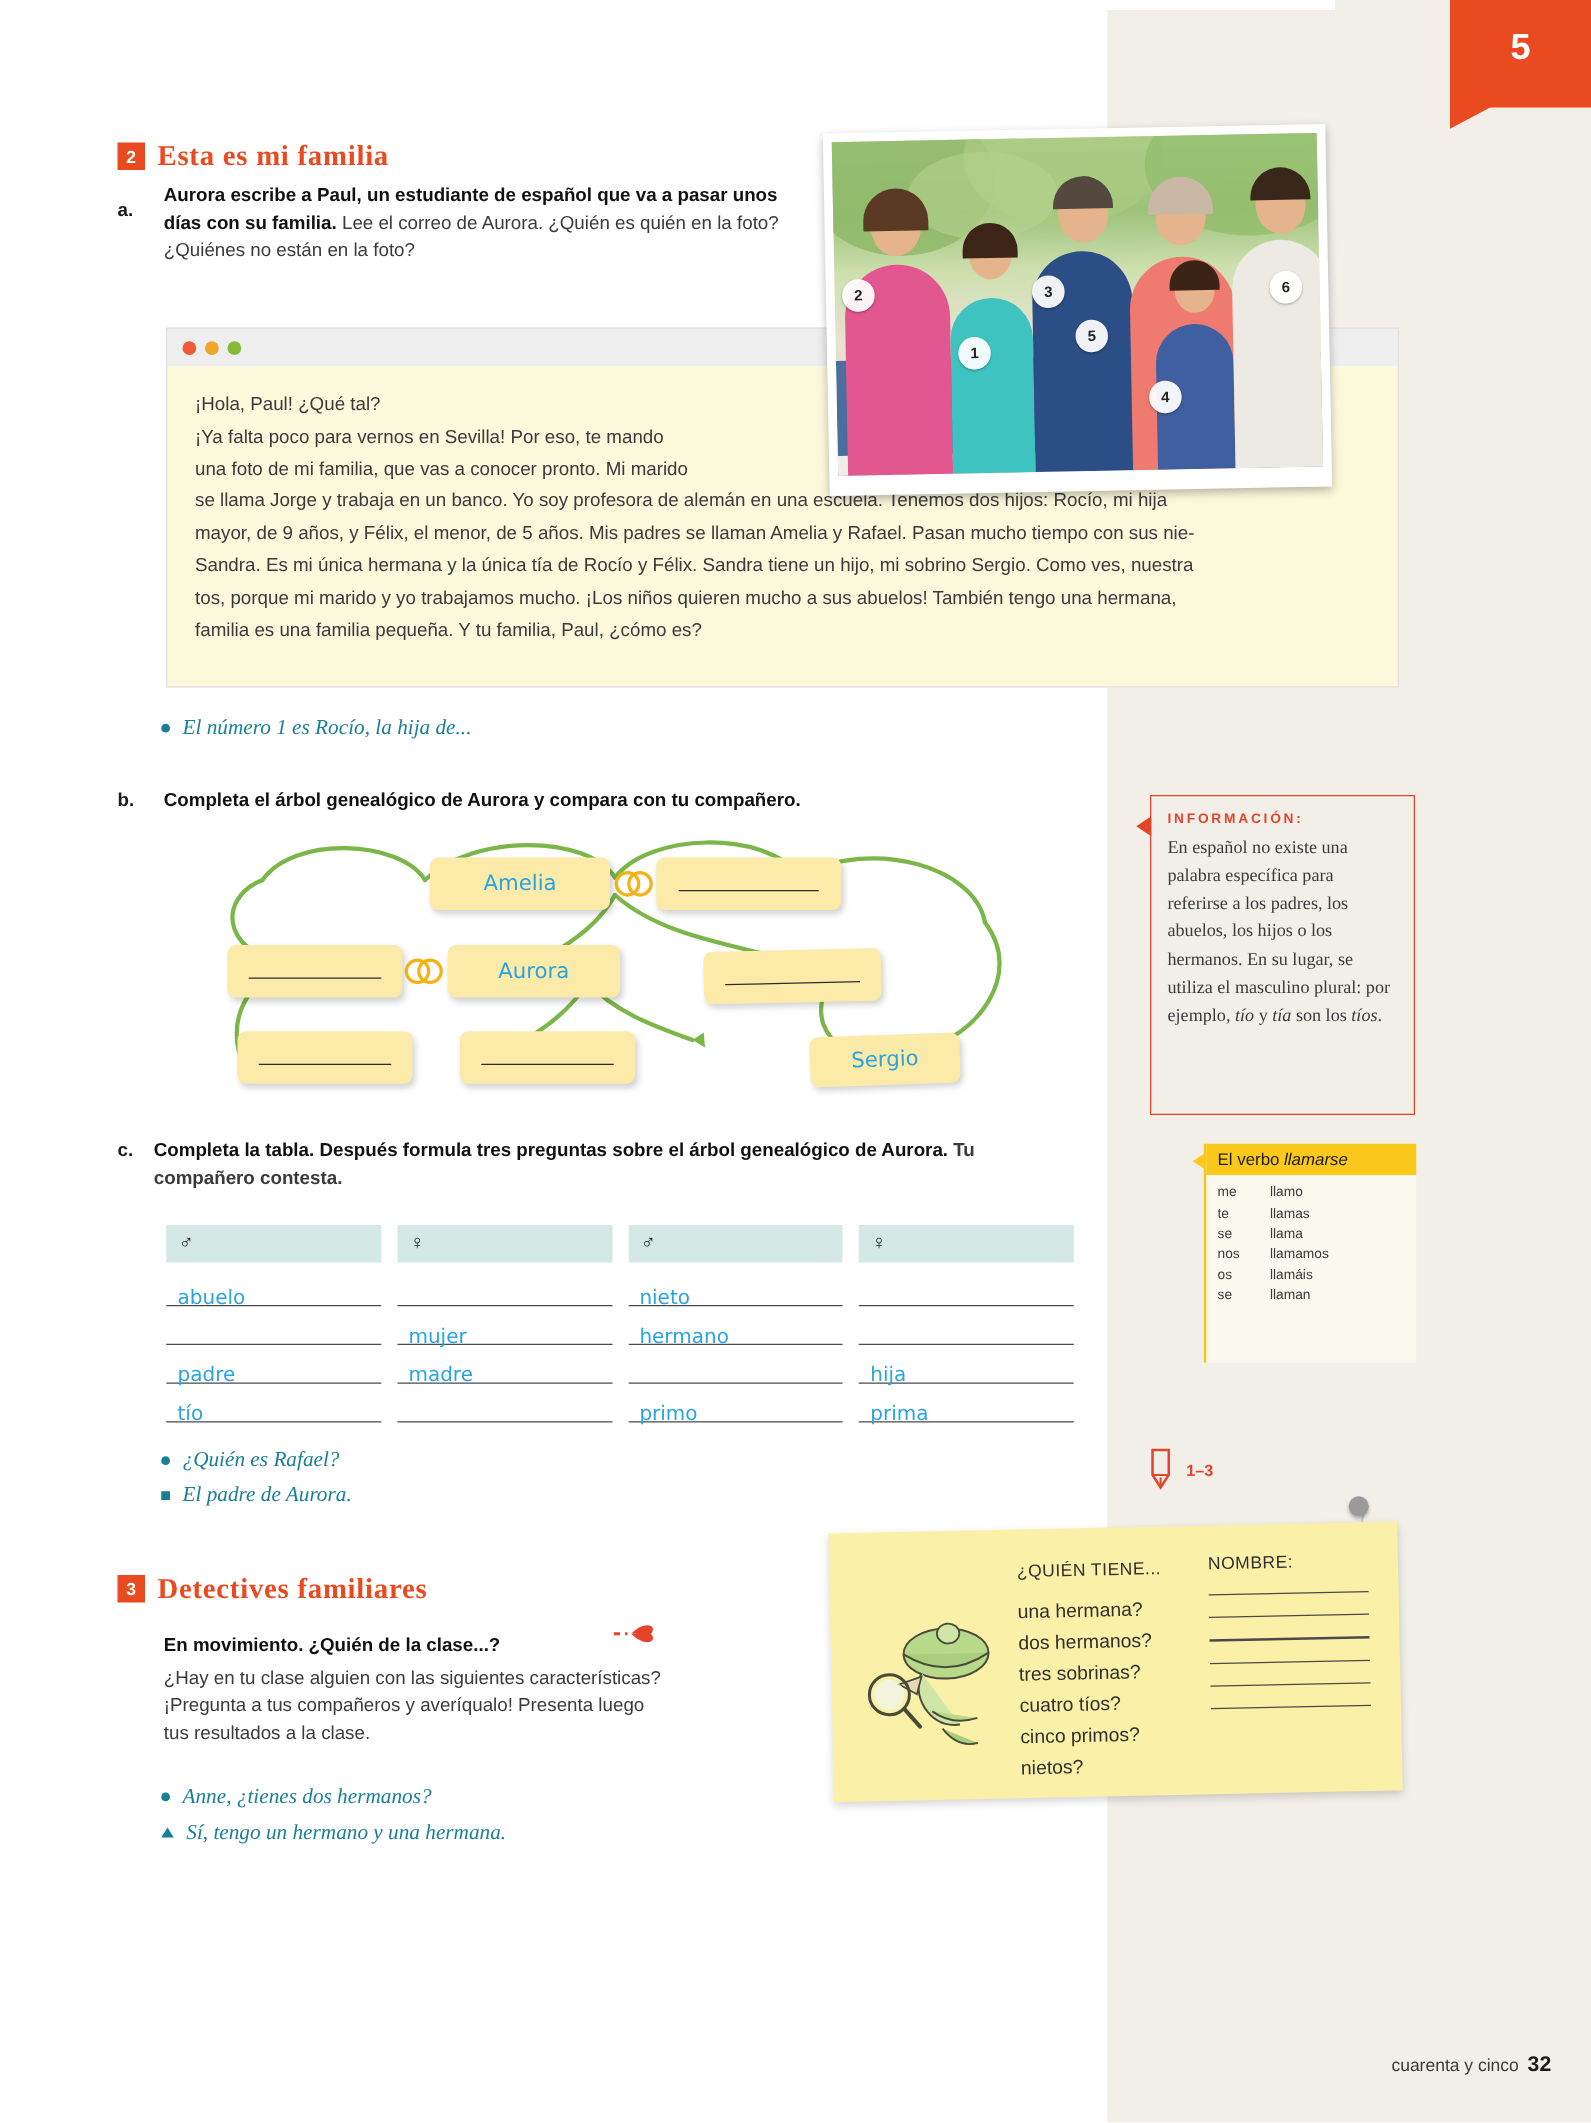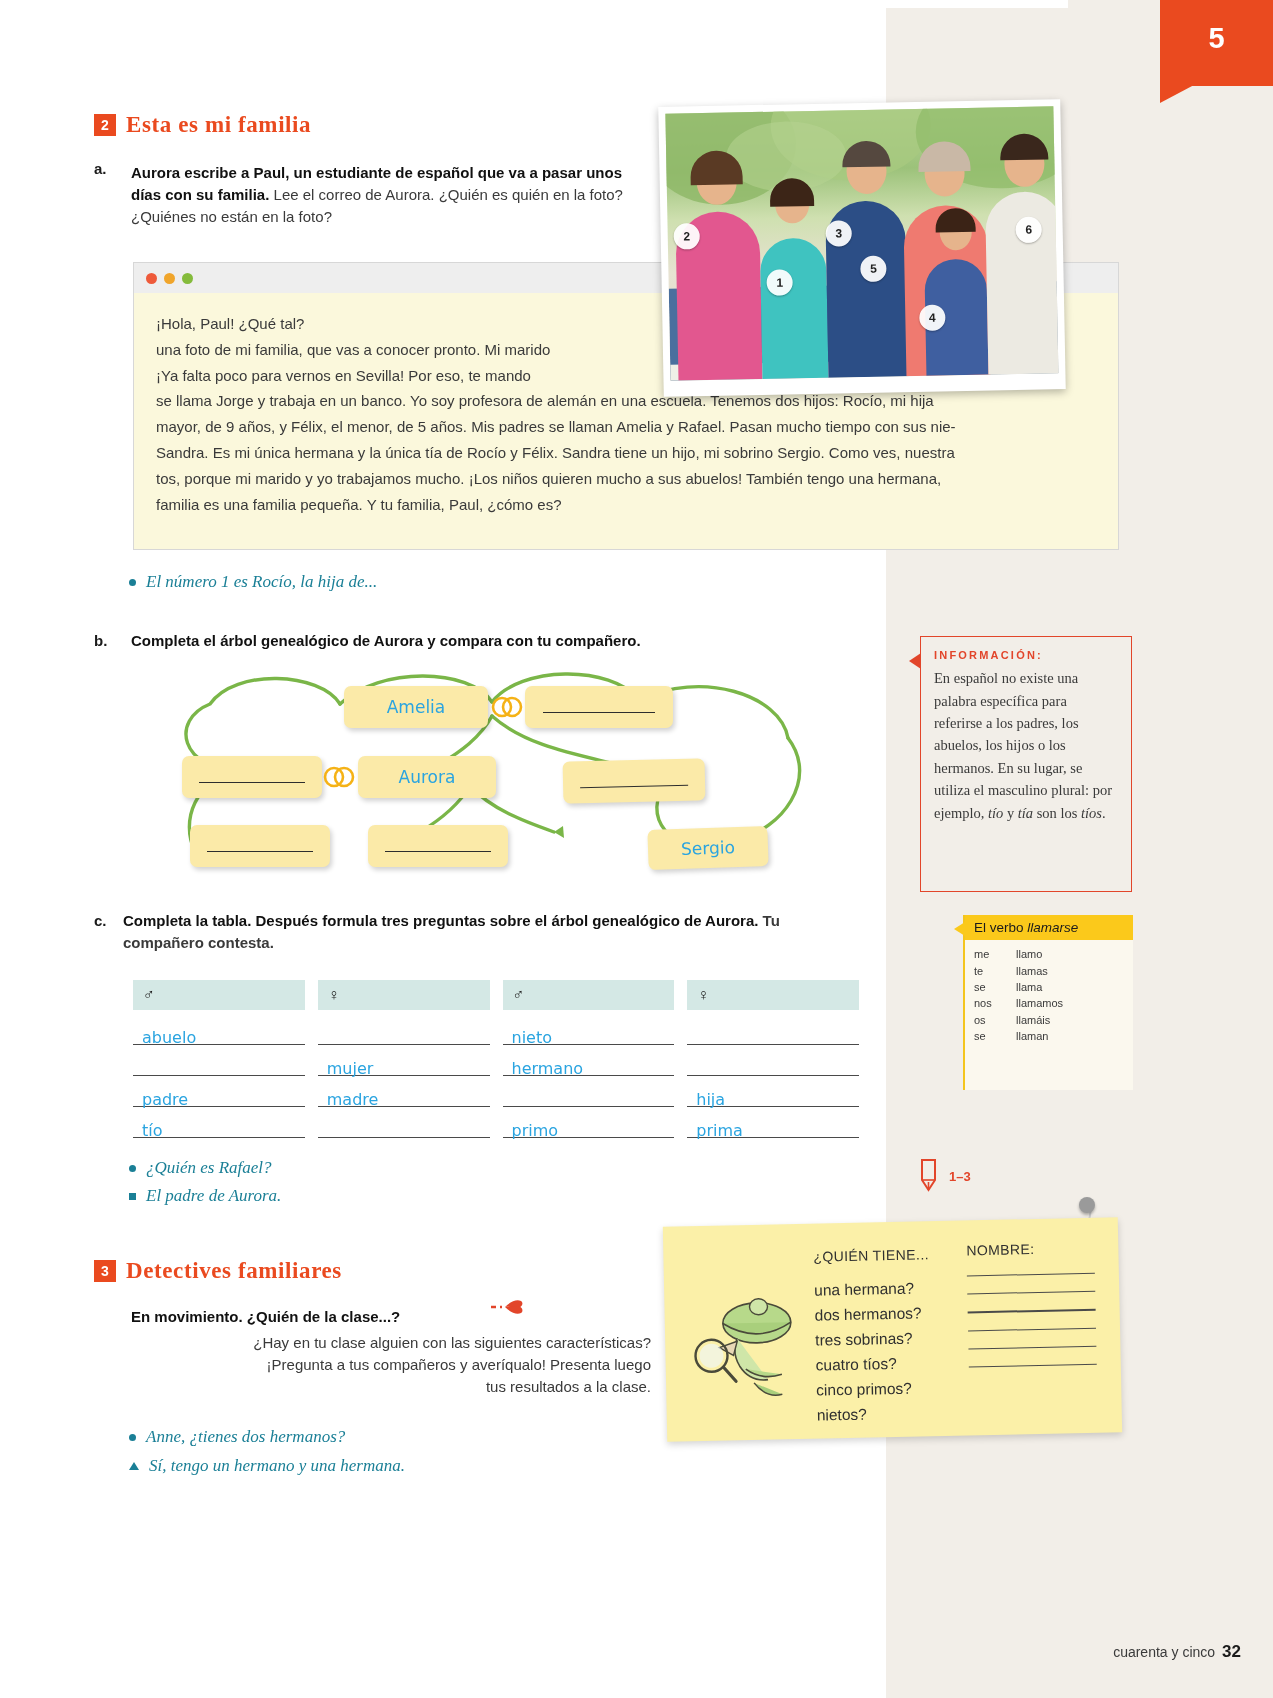--- a/index.html
+++ b/index.html
@@ -206,34 +206,34 @@
 <div class="chapter-tab">
   <span>5</span>
 </div>
 
 <div class="sec-head" style="left:94px; top:112px;">
   <span class="sec-num">2</span>
   <span class="sec-title">Esta es mi familia</span>
 </div>
 
 <div class="task-letter" style="left:94px; top:160px;">a.</div>
-<div class="task-text" style="left:131px; top:162px; width:520px;">
+<div class="task-text" style="left:131px; top:146px; width:520px;">
   <b>Aurora escribe a Paul, un estudiante de español que va a pasar unos días con su familia.</b><span> Lee el correo de Aurora. ¿Quién es quién en la foto? ¿Quiénes no están en la foto?</span>
 </div>
 
 <div class="mail-frame"></div>
 <div class="mail-bar">
   <span class="dot r"></span>
   <span class="dot o"></span>
   <span class="dot g"></span>
 </div>
 <div class="mail-body">
   <p>¡Hola, Paul! ¿Qué tal?</p>
+  <p>¡Ya falta poco para vernos en Sevilla! Por eso, te mando</p>
   <p>una foto de mi familia, que vas a conocer pronto. Mi marido</p>
-  <p>¡Ya falta poco para vernos en Sevilla! Por eso, te mando</p>
   <p>se llama Jorge y trabaja en un banco. Yo soy profesora de alemán en una escuela. Tenemos dos hijos: Rocío, mi hija</p>
   <p>mayor, de 9 años, y Félix, el menor, de 5 años. Mis padres se llaman Amelia y Rafael. Pasan mucho tiempo con sus nie-</p>
   <p>Sandra. Es mi única hermana y la única tía de Rocío y Félix. Sandra tiene un hijo, mi sobrino Sergio. Como ves, nuestra</p>
   <p>tos, porque mi marido y yo trabajamos mucho. ¡Los niños quieren mucho a sus abuelos! También tengo una hermana,</p>
   <p>familia es una familia pequeña. Y tu familia, Paul, ¿cómo es?</p>
 </div>
 
 <div class="photo">
   <div class="photo-inner">
     <div class="ph-tree" style="left:-20px;top:-28px;width:150px;height:120px;background:#8fb868;opacity:.85;"></div>
@@ -487,21 +487,21 @@
 <div class="task-text" style="left:131px; top:1306px; width:510px;">
   <b>En movimiento. ¿Quién de la clase...?</b>
 </div>
 <div class="scissors">
   <svg width="38" height="24" viewBox="0 0 38 24">
     <path d="M2,12 L13,12" stroke="#e2452a" stroke-width="2.4" stroke-dasharray="5,4"></path>
     <path d="M16,12 C22,6 28,4 32,6 C35,8 33,13 28,13 C24,13 20,11 16,12 Z" fill="#e2452a"></path>
     <path d="M16,12 C22,18 28,20 32,18 C35,16 33,11 28,11" fill="#e2452a"></path>
   </svg>
 </div>
-<div class="task-text" style="left:131px; top:1332px; width:520px;text-align:right;">
+<div class="task-text" style="left:131px; top:1332px; width:520px;">
   <div>¿Hay en tu clase alguien con las siguientes características?</div>
   <div>¡Pregunta a tus compañeros y averíqualo! Presenta luego</div>
   <div>tus resultados a la clase.</div>
 </div>
 
 <div class="example" style="left:129px; top:1427px;font-style:italic;">
   <span class="bullet-dot"></span>
   <span>Anne, ¿tienes dos hermanos?</span>
 </div>
 <div class="example" style="left:129px; top:1456px;">

